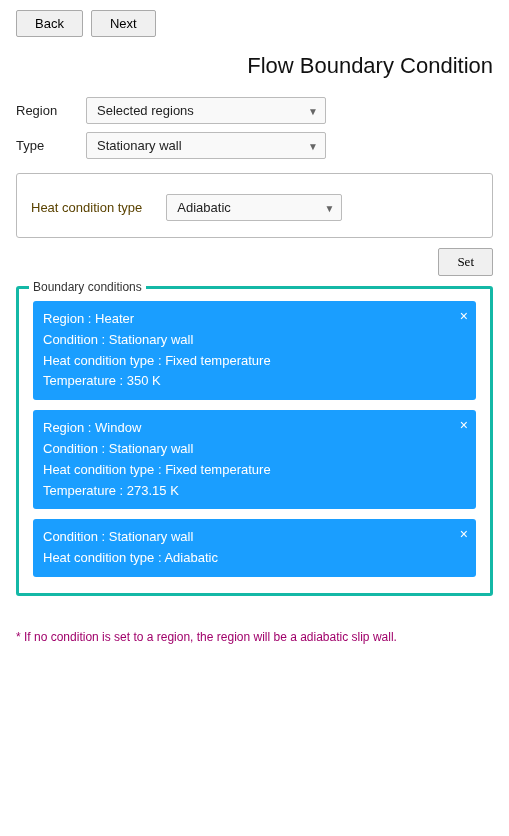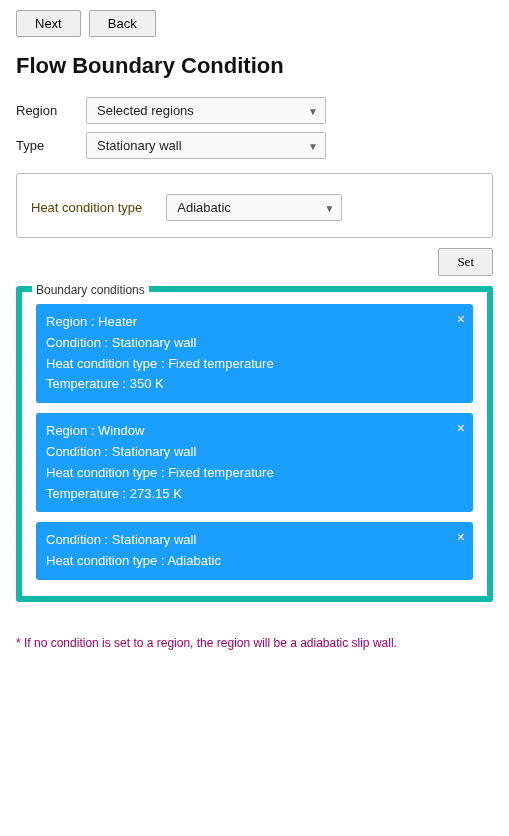--- a/index.html
+++ b/index.html
@@ -23,23 +23,24 @@
       padding: 5px 18px;
       border: 1px solid #aaa;
       background: #f0f0f0;
       cursor: pointer;
       font-size: 13px;
       border-radius: 2px;
     }
 
     .page-title {
       font-size: 22px;
-      font-weight: bold;
+      font-weight: normal;
       margin-bottom: 18px;
       color: #111;
+      text-align: right;
     }
 
     .form-row {
       display: flex;
       align-items: center;
       margin-bottom: 8px;
     }
 
     .form-label {
       width: 70px;
@@ -121,21 +122,21 @@
       padding: 5px 18px;
       border: 1px solid #aaa;
       background: #f0f0f0;
       cursor: pointer;
       font-size: 13px;
       border-radius: 2px;
       font-family: Liberation Serif, serif;
     }
 
     .boundary-fieldset {
-      border: 6px solid #14b8a6;
+      border: 3px solid #14b8a6;
       border-radius: 3px;
       padding: 12px 14px 16px;
       margin-bottom: 32px;
       position: relative;
     }
 
     .boundary-legend {
       position: absolute;
       top: -9px;
       left: 10px;
@@ -177,22 +178,22 @@
       font-size: 12px;
       color: #a0006a;
       margin-top: 10px;
       line-height: 1.5;
     }
   </style>
 </head>
 <body>
 
 <div class="top-buttons">
+  <button class="top-btn">Back</button>
   <button class="top-btn">Next</button>
-  <button class="top-btn">Back</button>
 </div>
 
 <div class="page-title">Flow Boundary Condition</div>
 
 <div class="form-row">
   <span class="form-label">Region</span>
   <div class="form-select-wrapper">
     <select class="form-select">
       <option>Selected regions</option>
     </select>

